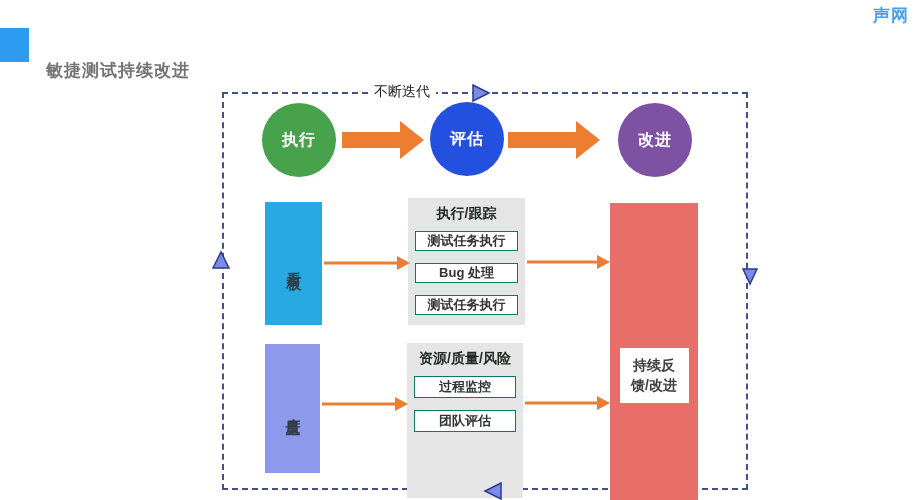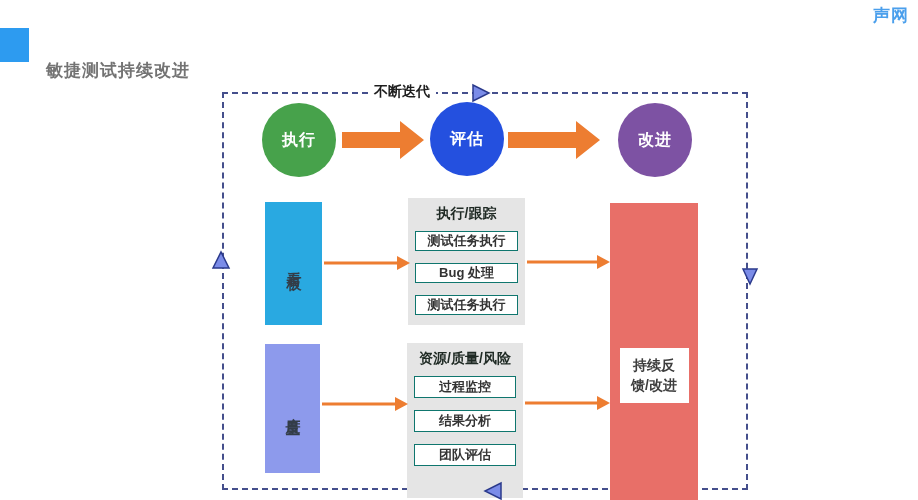--- a/index.html
+++ b/index.html
@@ -7,21 +7,21 @@
     position:relative;width:918px;height:500px;background:#ffffff;
     font-family:"Liberation Sans","DejaVu Sans",sans-serif;overflow:hidden;
   }
   .abs{position:absolute;}
   
   .logo{right:9px;top:4px;font-size:17px;font-weight:bold;color:#4A9FEC;letter-spacing:1px;}
   .title-square{left:0;top:28px;width:29px;height:34px;background:#2D9BF0;}
   .page-title{left:46px;top:27px;font-size:17px;font-weight:bold;color:#737373;letter-spacing:1px;margin-top:32px;}
   
   .loop-box{left:222px;top:92px;width:526px;height:398px;border:2px dashed #454f8c;box-sizing:border-box;}
-  .loop-label{left:368px;top:83px;background:#fff;padding:0 6px;font-size:14px;font-weight:bold;color:#1e1e1e;}
+  .loop-label{left:368px;top:83px;background:#fff;padding:0 6px;font-size:14px;font-weight:normal;color:#1e1e1e;}
   
   .circle{width:74px;height:74px;border-radius:50%;display:flex;align-items:center;justify-content:center;
           color:#fff;font-size:16px;font-weight:bold;letter-spacing:1px;}
   .c-exec{left:262px;top:103px;background:#47A24B;}
   .c-eval{left:430px;top:102px;background:#2450DF;}
   .c-impr{left:618px;top:103px;background:#7D52A3;}
   
   .side-box{display:flex;align-items:center;justify-content:center;}
   .kanban{left:265px;top:202px;width:57px;height:123px;background:#29A9E1;}
   .metrics{left:265px;top:344px;width:55px;height:129px;background:#8D9AEC;}
@@ -71,21 +71,20 @@
   <div class="abs panel panel-track">
     <div class="panel-header">执行/跟踪</div>
     <div class="panel-row">测试任务执行</div>
     <div class="panel-row">Bug 处理</div>
     <div class="panel-row">测试任务执行</div>
   </div>
 
   <div class="abs panel panel-quality">
     <div class="panel-header">资源/质量/风险</div>
     <div class="panel-row">过程监控</div>
-    <div class="panel-row">结果分析</div>
     <div class="panel-row">团队评估</div>
   </div>
 
   <div class="abs feedback">
     <div class="feedback-label">
       <span>持续反</span>
       <span>馈/改进</span>
     </div>
   </div>
 

